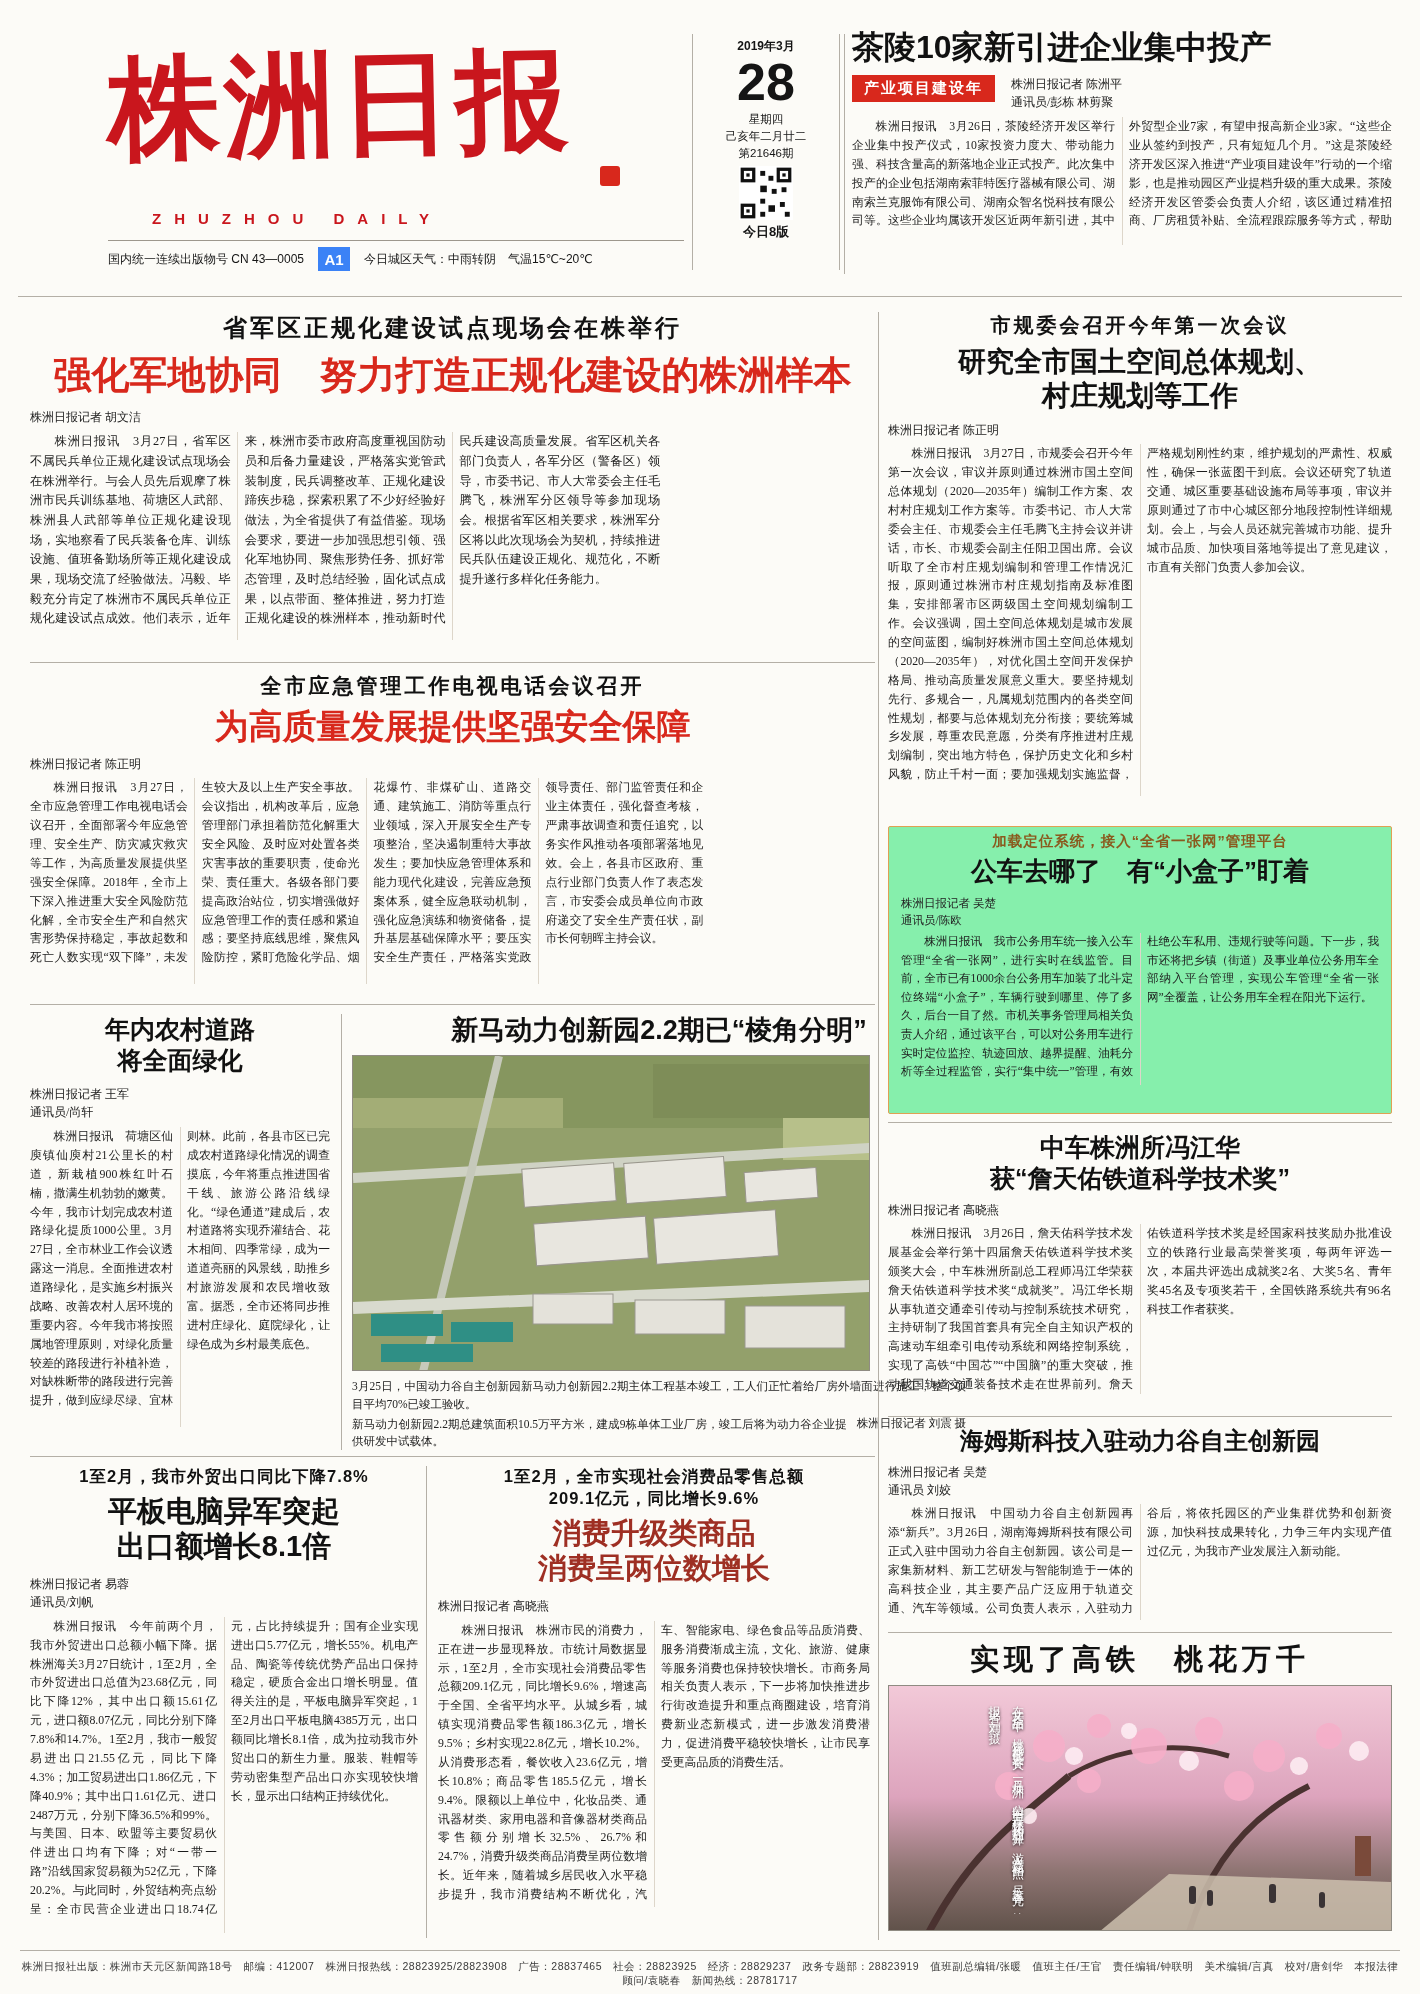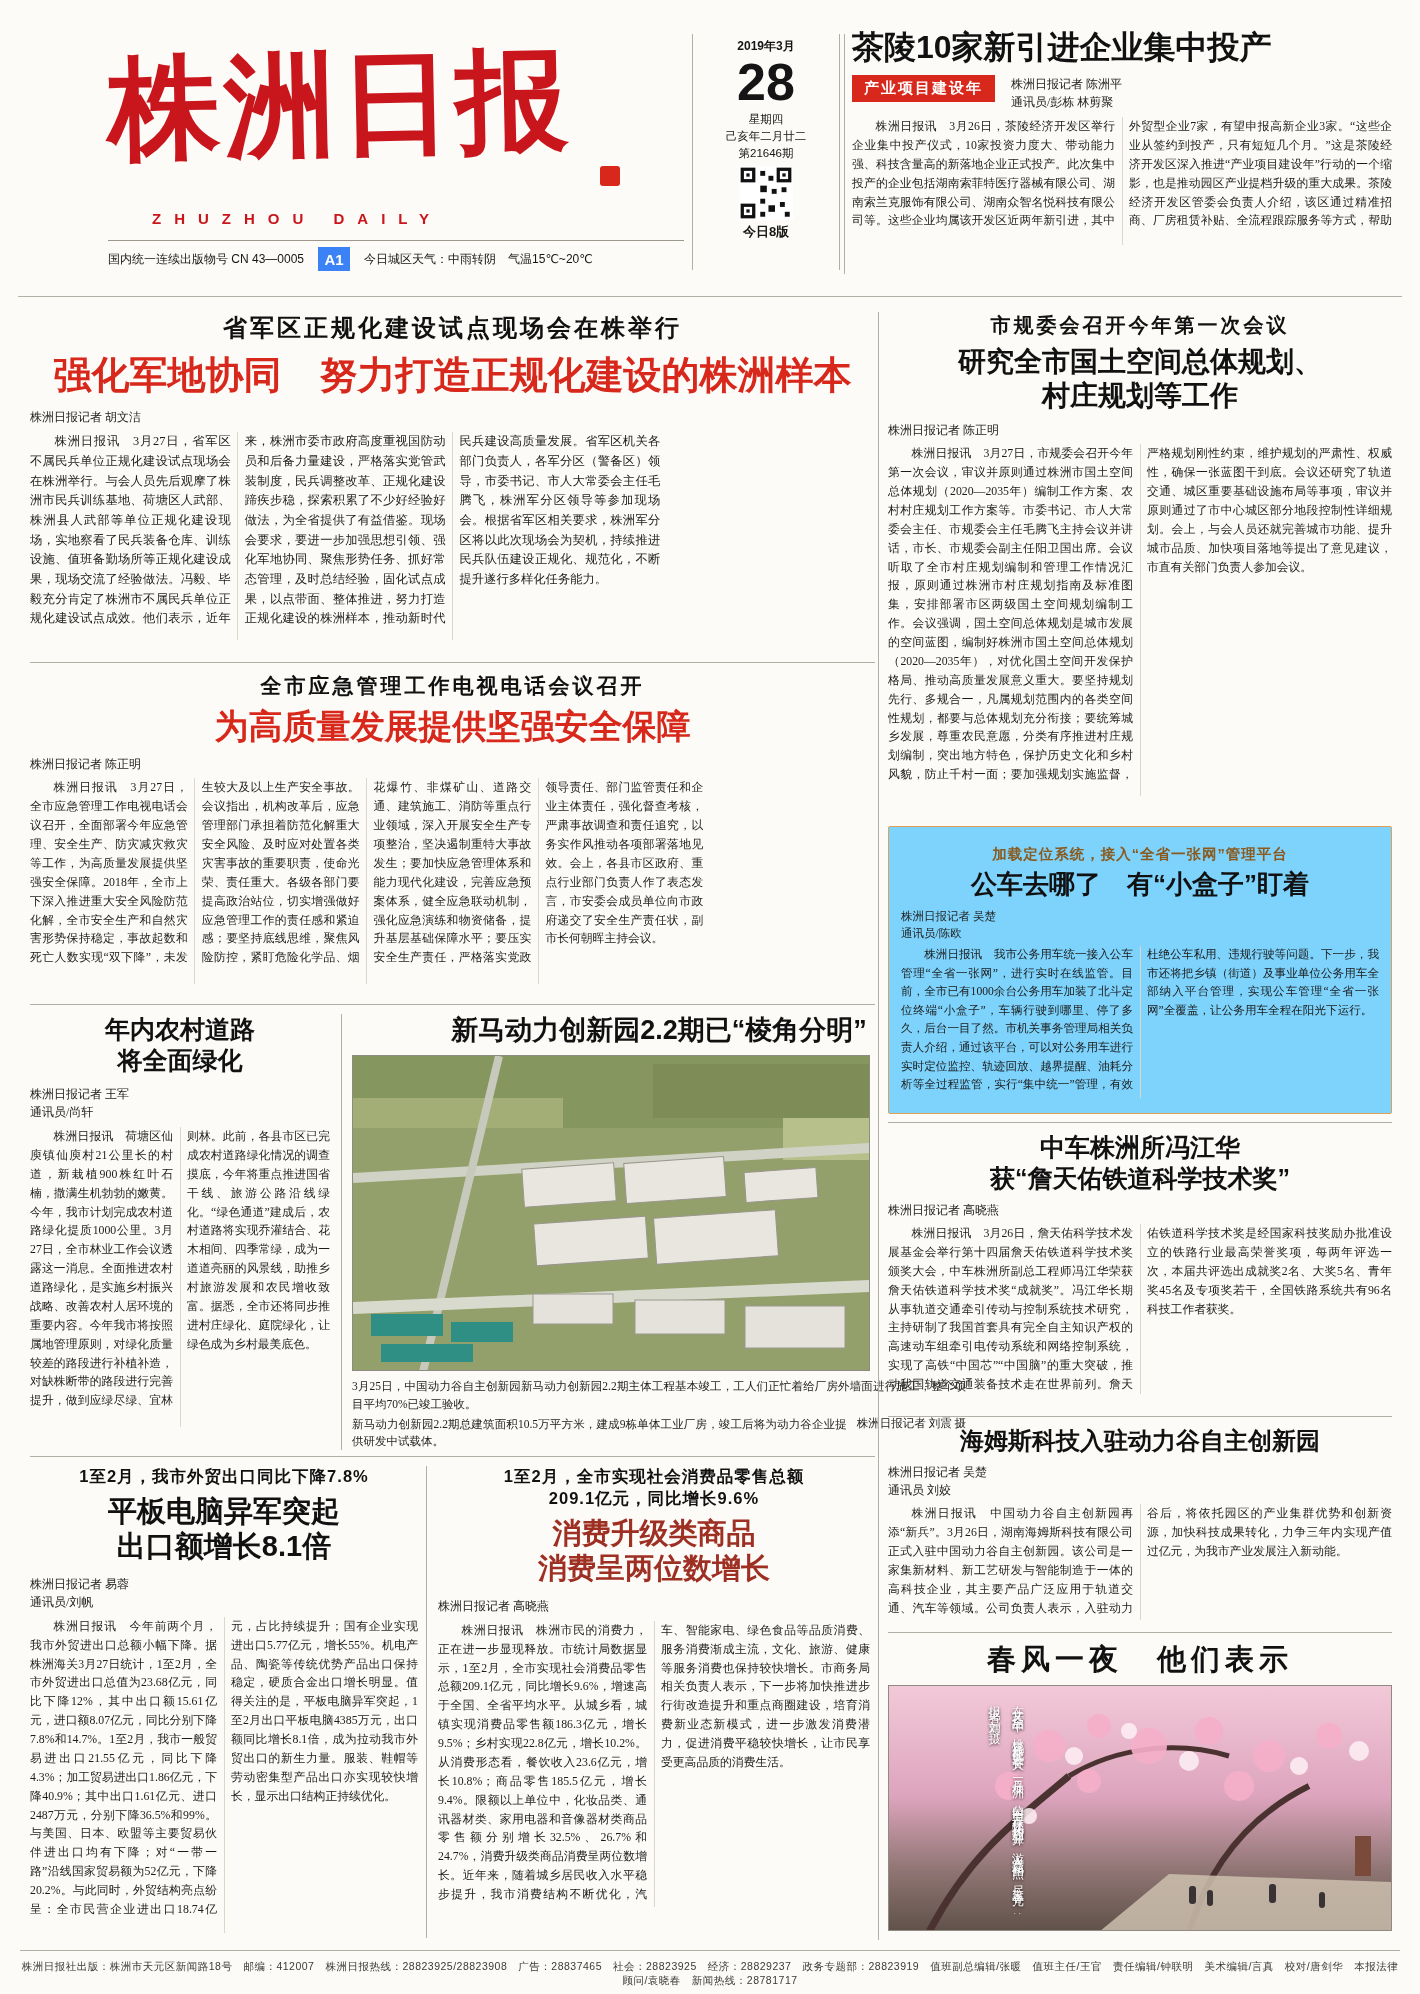--- a/index.html
+++ b/index.html
@@ -27,21 +27,21 @@
             display:flex;align-items:center;justify-content:center;font-family:"Liberation Sans",sans-serif;}
   .date-box{text-align:center;border-left:1px solid #b4afa6;border-right:1px solid #b4afa6;
             font-family:"Liberation Sans","DejaVu Sans",sans-serif;padding-top:4px;}
   .date-month{font-size:12px;font-weight:700;}
   .date-day{font-size:52px;font-weight:900;line-height:1.05;}
   .date-small{font-size:11.5px;margin-top:2px;}
   .pages-note{font-size:13px;font-weight:800;margin-top:3px;}
   .red-badge{display:inline-block;background:#d8281c;color:#fff;font-weight:700;font-size:15px;
              letter-spacing:2px;padding:4px 12px;font-family:"Liberation Sans",sans-serif;}
   .seal{width:20px;height:20px;background:#d8281c;border-radius:3px;display:inline-block;}
-  .box-article{border:1px solid #dfa153;border-radius:2px;padding:18px 12px;background:#7dd3fc;}
+  .box-article{border:1px solid #dfa153;border-radius:2px;padding:5px 12px;background:#86efac;}
   .caption{font-size:11.5px;line-height:1.55;color:#222;text-align:justify;}
   .credit{font-size:11.5px;color:#222;white-space:nowrap;}
   .photo-frame{border:1px solid #8f8b82;overflow:hidden;position:relative;background:#aab48b;}
   .poem{position:absolute;left:8px;top:10px;height:218px;width:132px;writing-mode:vertical-rl;
         color:#fff;font-size:12px;line-height:1.95;letter-spacing:3px;overflow:hidden;
         text-shadow:0 1px 3px rgba(0,0,0,.75);}
   .footer-line{font-family:"Liberation Sans","DejaVu Sans",sans-serif;font-size:10.5px;color:#3a3a3a;
                text-align:center;letter-spacing:0.5px;}
 </style>
 </head>
@@ -230,21 +230,21 @@
   <div class="hline" style="left:888px;top:1416px;width:504px;"></div>
   <div class="abs" style="left:888px;top:1426px;width:504px;height:200px;">
     <div class="headline" style="font-size:24px;">海姆斯科技入驻动力谷自主创新园</div>
     <div class="byline" style="margin:8px 0 5px;">株洲日报记者 吴楚
 通讯员 刘姣</div>
     <div class="body-text" style="column-count:2;height:116px;font-size:11.8px;">株洲日报讯　中国动力谷自主创新园再添“新兵”。3月26日，湖南海姆斯科技有限公司正式入驻中国动力谷自主创新园。该公司是一家集新材料、新工艺研发与智能制造于一体的高科技企业，其主要产品广泛应用于轨道交通、汽车等领域。公司负责人表示，入驻动力谷后，将依托园区的产业集群优势和创新资源，加快科技成果转化，力争三年内实现产值过亿元，为我市产业发展注入新动能。</div>
   </div>
 
   <div class="hline" style="left:888px;top:1632px;width:504px;"></div>
   <div class="abs" style="left:888px;top:1642px;width:504px;height:298px;">
-    <div class="headline" style="font-size:29px;letter-spacing:5px;">春风一夜　他们表示</div>
+    <div class="headline" style="font-size:29px;letter-spacing:5px;">实现了高铁　桃花万千</div>
     <div class="photo-frame" style="margin-top:8px;width:504px;height:246px;">
       <svg viewBox="0 0 504 246" width="504" height="246" preserveAspectRatio="none">
         <defs>
           <linearGradient id="pg" x1="0" y1="0" x2="0" y2="1">
             <stop offset="0" stop-color="#f2c9d8"></stop>
               <stop offset="0.45" stop-color="#dda4bd"></stop>
             <stop offset="0.75" stop-color="#8f7573"></stop>
               <stop offset="1" stop-color="#5f5149"></stop>
           </linearGradient>
         </defs>

